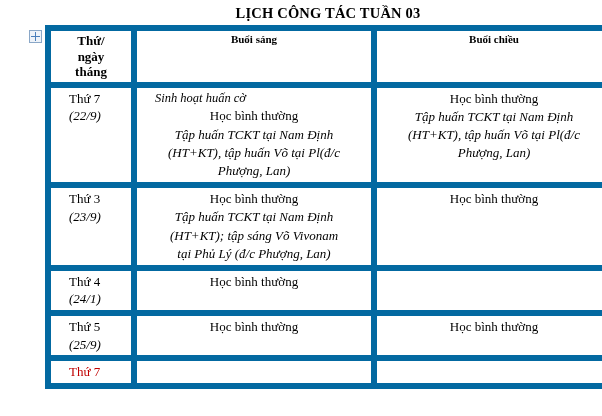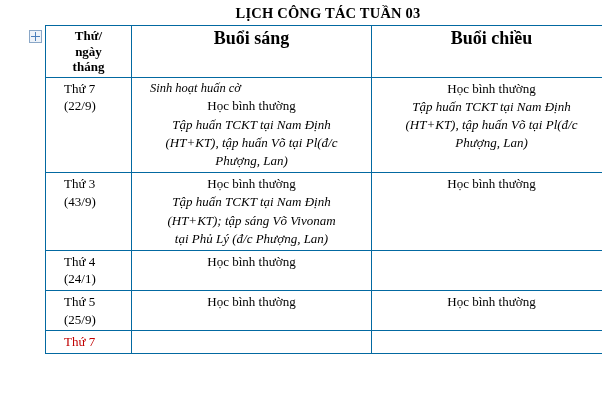--- a/index.html
+++ b/index.html
@@ -72,49 +72,49 @@
     margin-top: 1px;
   }
 
   table.schedule {
     border-collapse: collapse;
     width: 566px;
     table-layout: fixed;
     margin-top: 3px;
   }
   table.schedule td, table.schedule th {
-    border: 1px solid #0369a1;
+    border: 6px solid #0369a1;
     vertical-align: top;
     padding: 2px 18px;
   }
 
   col.c-day { width: 86px; }
   col.c-morning { width: 240px; }
   col.c-afternoon { width: 240px; }
 
   th.hdr {
     text-align: center;
     font-weight: bold;
-    font-size: 18px;
+    font-size: 11px;
     vertical-align: middle;
     padding: 5px 3px;
     line-height: 1.2;
   }
   th.hdr.two-line {
     font-size: 13px;
   }
 
   td.daycell {
     text-align: left;
     font-size: 13px;
     padding-left: 8px;
     line-height: 1.35;
   }
   td.daycell .d1 { display: block; }
-  td.daycell .d2 { display: block; }
+  td.daycell .d2 { display: block; font-style: italic; }
 
   td.content {
     text-align: center;
     font-size: 13px;
     line-height: 1.4;
   }
   td.content .line { display: block; }
   .ital { font-style: italic; }
   .left-ital {
     display: block;
@@ -174,21 +174,21 @@
             <span class="line">Học bình thường</span>
             <span class="line ital">Tập huấn TCKT tại Nam Định</span>
             <span class="line ital">(HT+KT), tập huấn Võ tại Pl(đ/c</span>
             <span class="line ital">Phượng, Lan)</span>
           </td>
         </tr>
 
         <tr>
           <td class="daycell">
             <span class="d1">Thứ 3</span>
-            <span class="d2">(43/9)</span>
+            <span class="d2">(23/9)</span>
           </td>
           <td class="content">
             <span class="line">Học bình thường</span>
             <span class="line ital">Tập huấn TCKT tại Nam Định</span>
             <span class="line ital">(HT+KT); tập sáng Võ Vivonam</span>
             <span class="line ital">tại Phủ Lý (đ/c Phượng, Lan)</span>
           </td>
           <td class="content">
             <span class="line">Học bình thường</span>
           </td>

